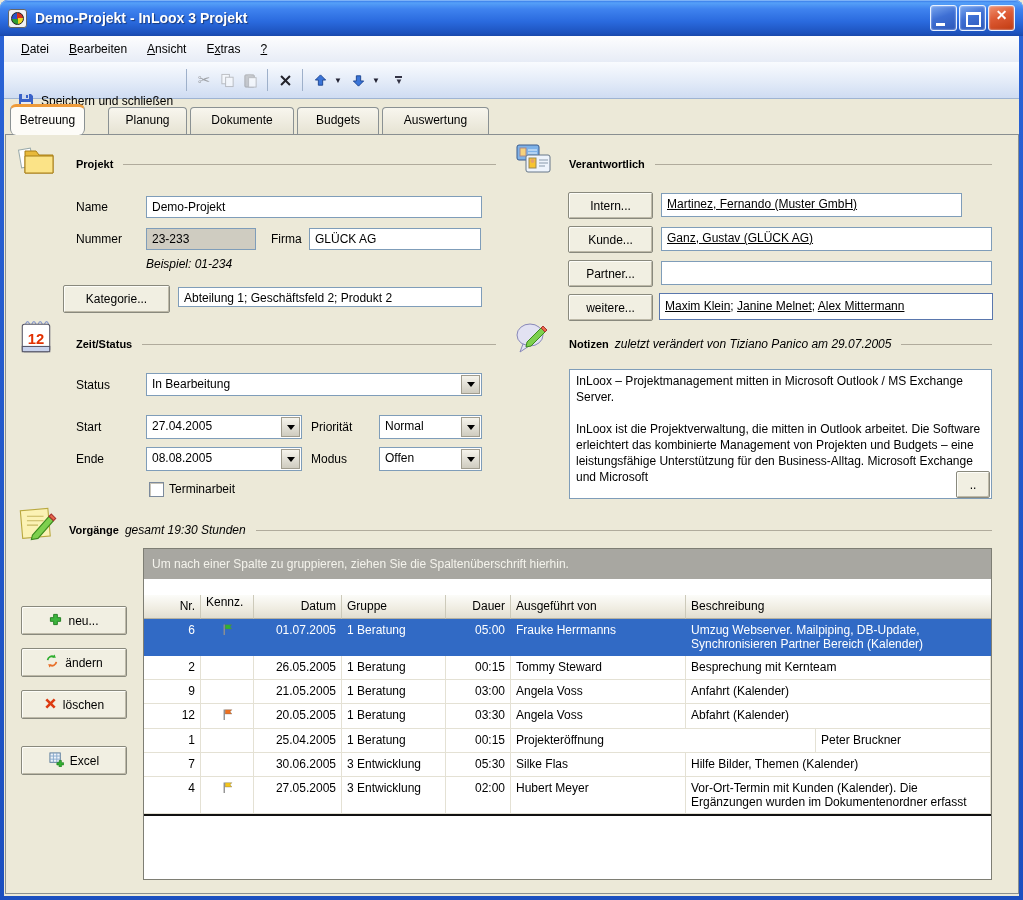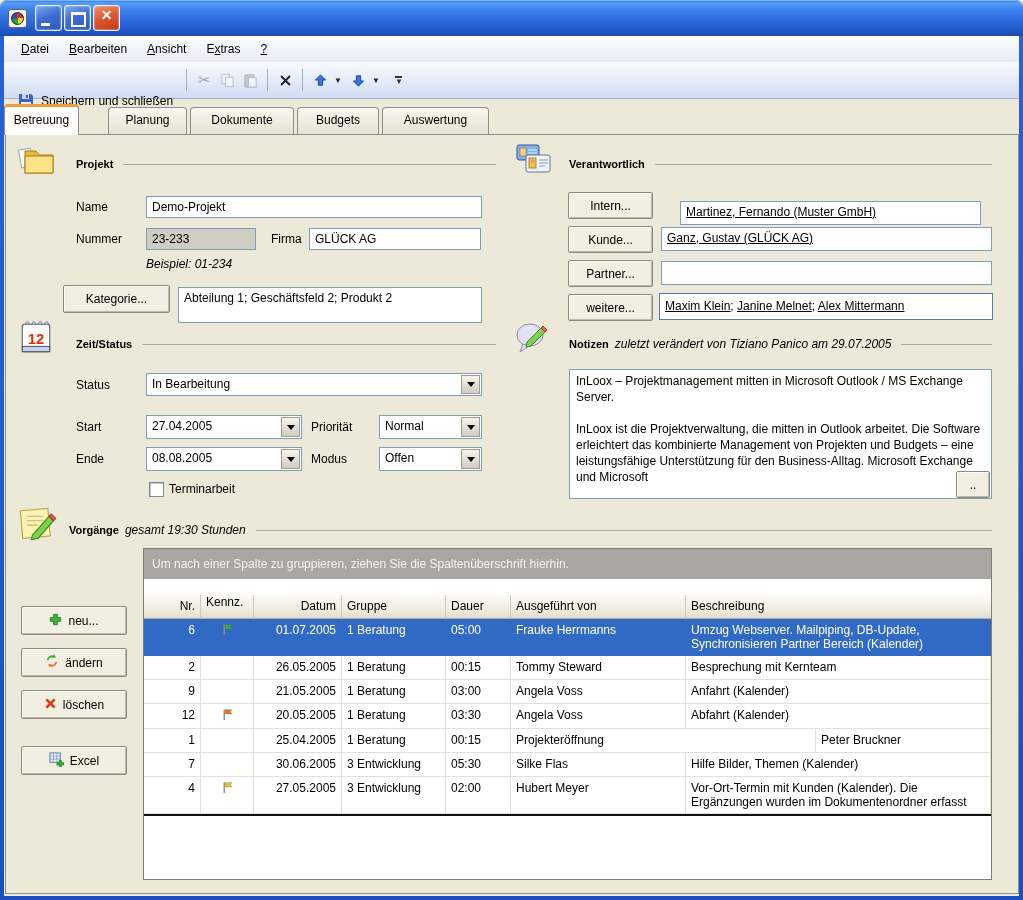--- a/index.html
+++ b/index.html
@@ -79,34 +79,35 @@
   .tbody{flex:1;overflow:hidden;background:#fff;}
   .trow{display:flex;min-height:24px;box-sizing:border-box;background:#fff;}
   .trow .cell{box-sizing:border-box;border-right:1px solid #e4e1d4;border-bottom:1px solid #e4e1d4;
     padding:4px 5px;overflow:hidden;}
   .trow.sel{background:#316ac5;color:#fff;}
   .trow.sel .cell{border-right-color:#316ac5;border-bottom-color:#316ac5;}
   .c-nr{width:57px;text-align:right;flex:0 0 auto;}
   .c-kennz{width:53px;flex:0 0 auto;text-align:center;padding-top:0;}
   .c-datum{width:88px;text-align:right;flex:0 0 auto;white-space:nowrap;}
   .c-gruppe{width:104px;flex:0 0 auto;white-space:nowrap;}
-  .c-dauer{width:65px;text-align:left;flex:0 0 auto;}
+  .c-dauer{width:65px;text-align:right;flex:0 0 auto;}
   .c-von{width:175px;flex:0 0 auto;white-space:nowrap;}
   .c-beschr{flex:1;}
   .end-line{height:2px;background:#111;flex:0 0 auto;}
 </style>
 </head>
 <body>
 
 <div class="frame">
 
   <div class="titlebar">
     <span class="app-icon">
         <i></i>
       </span>
+    <span class="title-text">Demo-Projekt - InLoox 3 Projekt</span>
     <span class="winbtns">
       <span class="winbtn">
           <span class="minglyph"></span>
         </span>
       <span class="winbtn">
           <span class="maxglyph"></span>
         </span>
       <span class="winbtn close">
           <span class="closeglyph">✕</span>
         </span>
@@ -168,21 +169,21 @@
             <path d="M8 14L2.5 8.5h3.2V3h4.6v5.5h3.2z" fill="#3a74d8" stroke="#1d4490"></path>
           </svg>
       </span>
       <span class="caret">▼</span>
       <span class="overflow-btn">
           <b></b>
           <span>▼</span>
         </span>
     </div>
 
-    <div class="tab active" style="left:0;width:75px;">Betreuung</div>
+    <div class="tab active" style="left:6px;width:75px;border-radius:6px;">Betreuung</div>
     <div class="tab" style="left:104px;width:79px;">Planung</div>
     <div class="tab" style="left:186px;width:104px;">Dokumente</div>
     <div class="tab" style="left:293px;width:82px;">Budgets</div>
     <div class="tab" style="left:378px;width:107px;">Auswertung</div>
 
     <div class="panel">
 
       <span class="sec-icon" style="left:11px;top:8px;">
         <svg width="42" height="36" viewBox="0 0 42 36">
           <rect x="3" y="6" width="12" height="18" fill="#fff" stroke="#9aa" transform="rotate(-10 9 15)"></rect>
@@ -195,39 +196,39 @@
         <span class="sec-line"></span>
       </div>
       <span class="lbl" style="left:70px;top:65px;">Name</span>
       <div class="field" style="left:140px;top:61px;width:336px;height:22px;">Demo-Projekt</div>
       <span class="lbl" style="left:70px;top:97px;">Nummer</span>
       <div class="field ro" style="left:140px;top:93px;width:110px;height:22px;">23-233</div>
       <span class="lbl" style="left:265px;top:97px;">Firma</span>
       <div class="field" style="left:303px;top:93px;width:172px;height:22px;">GLÜCK AG</div>
       <span class="lbl italic" style="left:140px;top:122px;">Beispiel: 01-234</span>
       <div class="xpbtn" style="left:57px;top:150px;width:107px;height:28px;">Kategorie...</div>
-      <div class="field" style="left:172px;top:152px;width:304px;height:36px;">Abteilung 1; Geschäftsfeld 2; Produkt 2</div>
+      <div class="field" style="left:172px;top:152px;width:304px;height:20px;">Abteilung 1; Geschäftsfeld 2; Produkt 2</div>
 
       <span class="sec-icon" style="left:508px;top:8px;">
         <svg width="40" height="32" viewBox="0 0 40 32">
           <rect x="3" y="2" width="22" height="15" rx="2" fill="#7eb2e8" stroke="#3a5a8c"></rect>
           <rect x="6" y="5" width="6" height="8" fill="#f6d27c" stroke="#a88"></rect>
           <path d="M14 7h9M14 10h9M14 13h6" stroke="#e8f2fc"></path>
           <rect x="12" y="12" width="24" height="17" rx="2" fill="#eef4fc" stroke="#667788"></rect>
           <rect x="15" y="15" width="7" height="10" fill="#f8c430" stroke="#998855"></rect>
           <circle cx="18.5" cy="18" r="2" fill="#e8a06a"></circle>
           <path d="M25 17h9M25 20h9M25 23h6" stroke="#8899aa"></path>
         </svg>
       </span>
       <div class="sec-head" style="left:563px;top:20px;width:423px;">
         <span class="sec-title">Verantwortlich</span>
         <span class="sec-line"></span>
       </div>
       <div class="xpbtn" style="left:562px;top:57px;width:85px;height:27px;">Intern...</div>
-      <div class="field" style="left:674px;top:58px;width:301px;height:24px;margin-top:8px;"><a>Martinez, Fernando (Muster GmbH)</a></div>
+      <div class="field" style="left:655px;top:58px;width:301px;height:24px;"><a>Martinez, Fernando (Muster GmbH)</a></div>
       <div class="xpbtn" style="left:562px;top:91px;width:85px;height:27px;">Kunde...</div>
       <div class="field" style="left:655px;top:92px;width:331px;height:24px;"><a>Ganz, Gustav (GLÜCK AG)</a></div>
       <div class="xpbtn" style="left:562px;top:125px;width:85px;height:27px;">Partner...</div>
       <div class="field" style="left:655px;top:126px;width:331px;height:24px;"></div>
       <div class="xpbtn" style="left:562px;top:159px;width:85px;height:27px;">weitere...</div>
       <div class="field" style="left:653px;top:158px;width:334px;height:27px;border-color:#5a77ad;padding-top:5px;" id="weitere-links"><a>Maxim Klein</a><span>; </span><a>Janine Melnet</a><span>; </span><a>Alex Mittermann</a></div>
 
       <span class="sec-icon" style="left:11px;top:184px;">
         <svg width="38" height="38" viewBox="0 0 34 36">
           <path d="M7 5q2-5 4 0M13 5q2-5 4 0M19 5q2-5 4 0M25 5q2-5 4 0" stroke="#8899cc" fill="none"></path>

